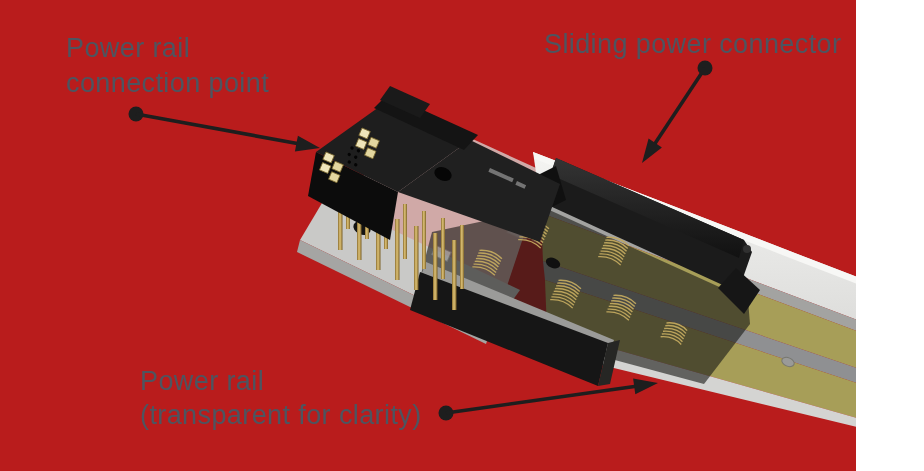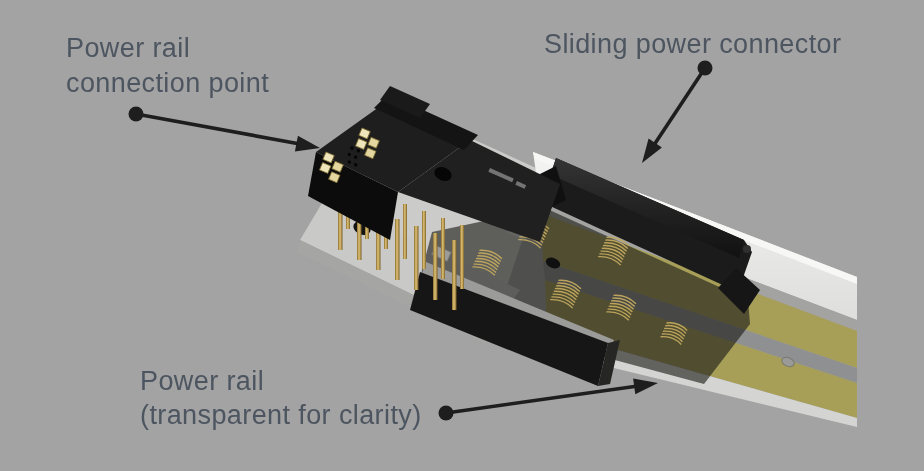--- a/index.html
+++ b/index.html
@@ -1,16 +1,16 @@
 <!DOCTYPE html>
 <html><head>
 <meta charset="utf-8">
 <style>
   html,body{margin:0;padding:0;background:#ffffff;}
-  .stage{position:relative;width:924px;height:471px;background:#a3a3a3;overflow:hidden;
+  .stage{position:relative;width:856px;height:471px;background:#b91c1c;overflow:hidden;
          font-family:"Liberation Sans", sans-serif;}
   svg{position:absolute;left:0;top:0;}
   .label-text{font-family:"Liberation Sans", sans-serif;font-size:27px;letter-spacing:0.4px;font-weight:400;}
   .arrow-line{stroke:#1e1e1e;stroke-width:3.6;}
   .finger{stroke:#c2a95f;stroke-width:1.4;fill:none;opacity:0.95;}
   .mark{fill:#ffffff;opacity:0.38;}
 </style>
 </head>
 <body>
 

